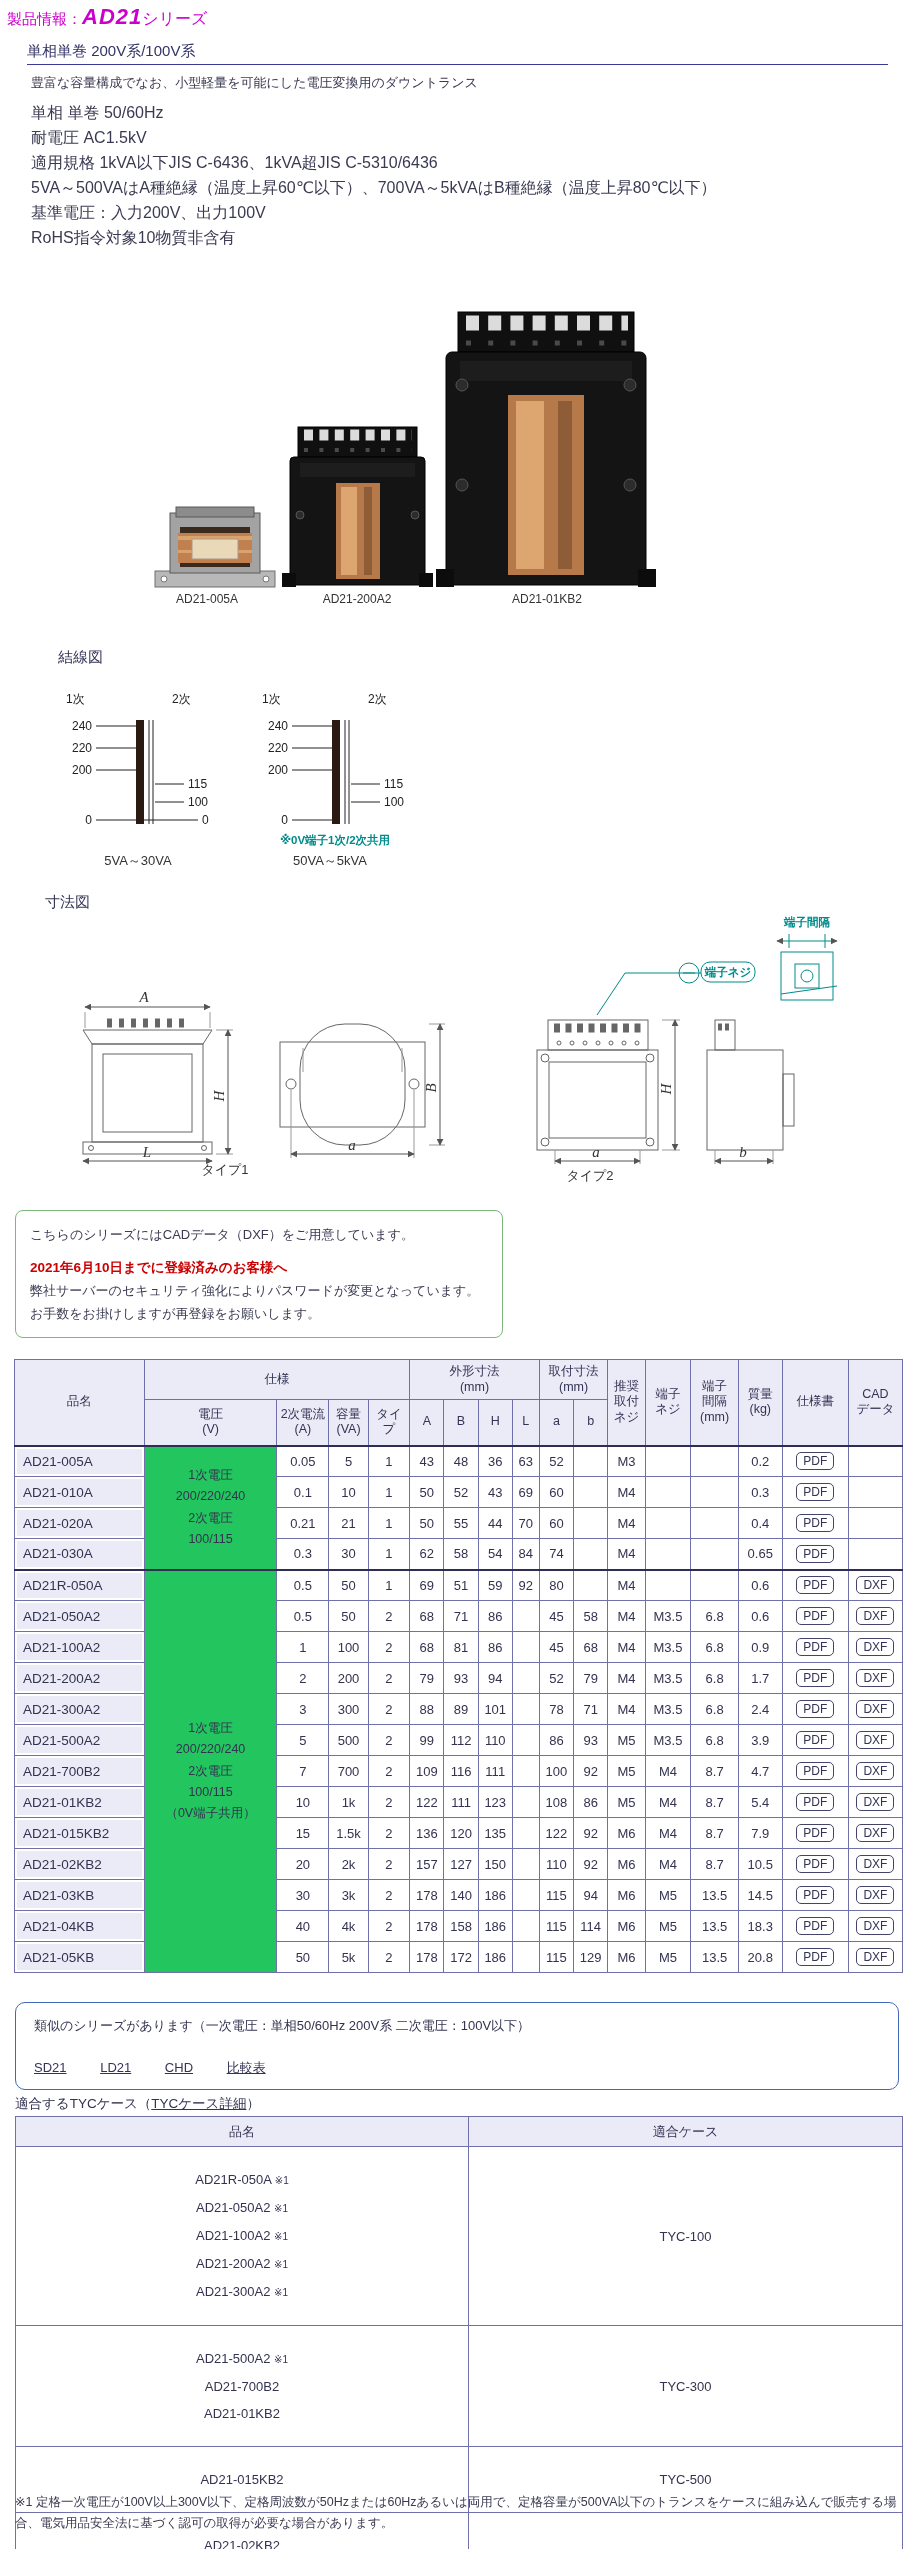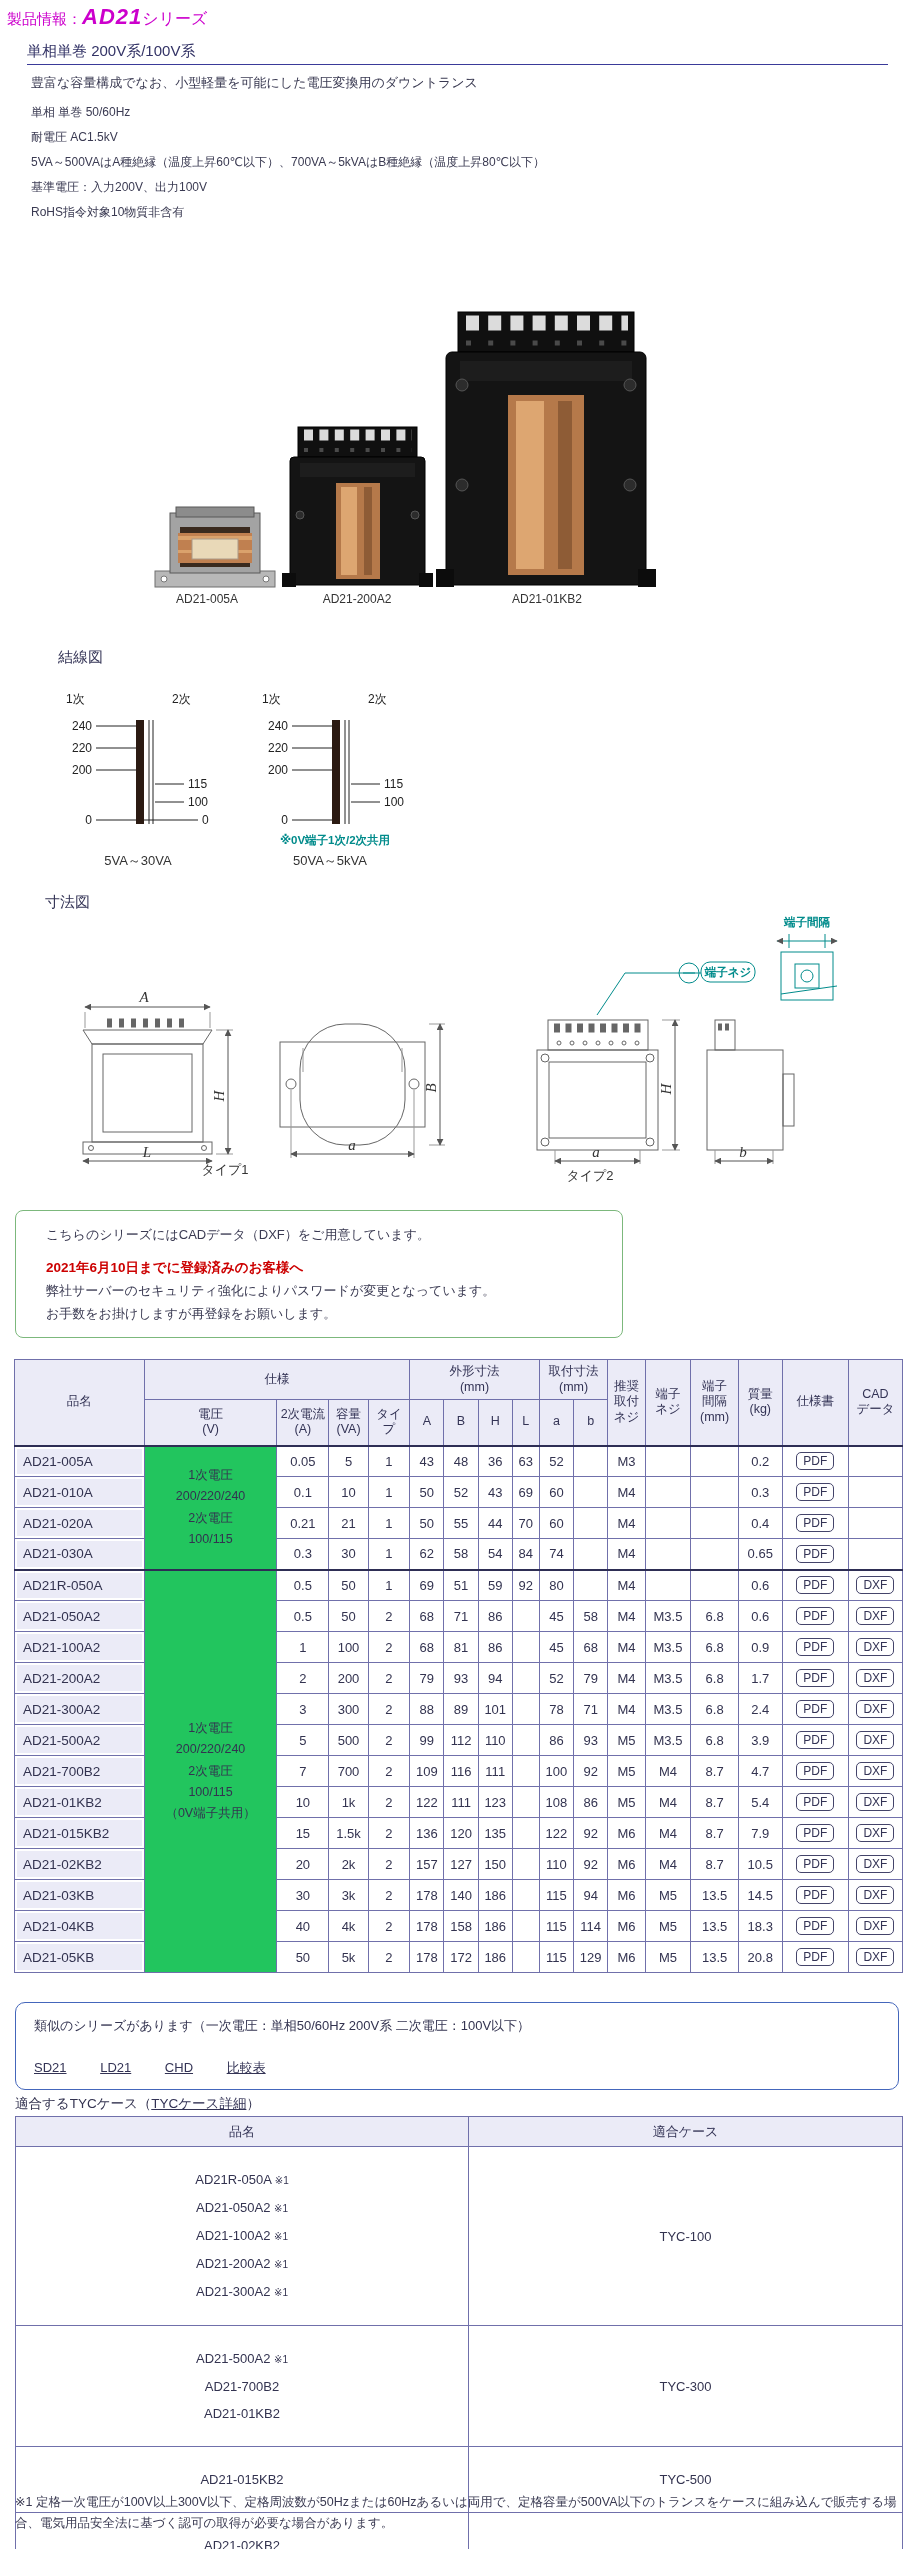--- a/index.html
+++ b/index.html
@@ -8,40 +8,40 @@
        font-family:"Liberation Sans","DejaVu Sans",sans-serif;color:#3a3a52;}
   .abs{position:absolute}
 
   
   .pg-title{left:7px;top:4px;font-size:15px;color:#cc00cc;white-space:nowrap}
   .pg-title .series{font-size:22px;font-weight:bold;font-style:italic;letter-spacing:1px}
   .pg-title .suffix{font-size:16px}
   .sub-title{left:27px;top:42px;font-size:15px;color:#333366}
   .rule{left:27px;top:64px;width:861px;height:1px;background:#3a3a99}
   .desc{left:31px;top:74px;font-size:13px}
-  .specs{left:31px;top:100px;font-size:12px;line-height:25px;color:#3a3a52}
+  .specs{left:31px;top:100px;font-size:16px;line-height:25px;color:#3a3a52}
 
   
   .photo-label{top:592px;width:130px;text-align:center;font-size:12px;color:#333}
 
   
   .sec-head{font-size:15px;color:#333355}
   .wire-cap{top:852px;width:150px;text-align:center;font-size:13px;color:#333}
   .wire-note{top:833px;width:180px;text-align:center;font-size:11.5px;font-weight:bold;color:#008b8b}
   svg text{font-family:"Liberation Sans","DejaVu Sans",sans-serif}
   .wsvg text{font-size:12px;fill:#222}
   .wsvg line{stroke:#222;stroke-width:1}
 
   .dim-cap{font-size:13px;color:#333}
   .dsvg text.dlab{font-family:"Liberation Serif","DejaVu Serif",serif;font-style:italic;font-size:15px;fill:#333}
   .dsvg .teal-t{fill:#008b8b;font-size:11.5px;font-weight:bold}
 
   
-  .cad-box{left:15px;top:1210px;width:608px;border:1px solid #7cb87c;border-radius:8px;
-           padding:12px 30px;font-size:13px;line-height:23px;color:#3a3a52}
+  .cad-box{left:15px;top:1210px;width:488px;border:1px solid #7cb87c;border-radius:8px;
+           padding:12px 14px;font-size:13px;line-height:23px;color:#3a3a52}
   .cad-alert-title{color:#cc0000;font-weight:bold;margin-top:10px;font-size:13.5px}
   .lnk{color:#333355;text-decoration:underline;cursor:pointer}
 
   
   .spec{border-collapse:collapse;table-layout:fixed;width:889px;font-size:13px;color:#333350;border:1px solid #2e2e55}
   .spec th,.spec td{border:1px solid #7070ab;text-align:center;padding:1px 2px;overflow:hidden}
   .spec thead th{background:#ebebf7;font-weight:normal;font-size:12.5px;white-space:pre-line;line-height:1.25;color:#333355}
   .spec thead tr:first-child{height:40px}
   .spec thead tr:last-child{height:46px}
   .spec tbody tr{height:31px}
@@ -73,20 +73,21 @@
 <div class="abs pg-title">
   <span>製品情報：</span><span class="series">AD21</span><span class="suffix">シリーズ</span>
 </div>
 <div class="abs sub-title">単相単巻 200V系/100V系</div>
 <div class="abs rule"></div>
 <div class="abs desc">豊富な容量構成でなお、小型軽量を可能にした電圧変換用のダウントランス</div>
 
 <div class="abs specs">
   <div>単相 単巻 50/60Hz</div>
   <div>耐電圧 AC1.5kV</div>
+  <div>適用規格 1kVA以下JIS C-6436、1kVA超JIS C-5310/6436</div>
   <div>5VA～500VAはA種絶縁（温度上昇60℃以下）、700VA～5kVAはB種絶縁（温度上昇80℃以下）</div>
   <div>基準電圧：入力200V、出力100V</div>
   <div>RoHS指令対象10物質非含有</div>
 </div>
 
 <svg class="abs" style="left:140px;top:255px" width="560" height="335" viewBox="0 0 560 335">
 
   <g>
     <rect x="15" y="316" width="120" height="16" fill="#b8b8b8" stroke="#6f6f6f"></rect>
     <circle cx="24" cy="324" r="3" fill="#fff" stroke="#777"></circle>

